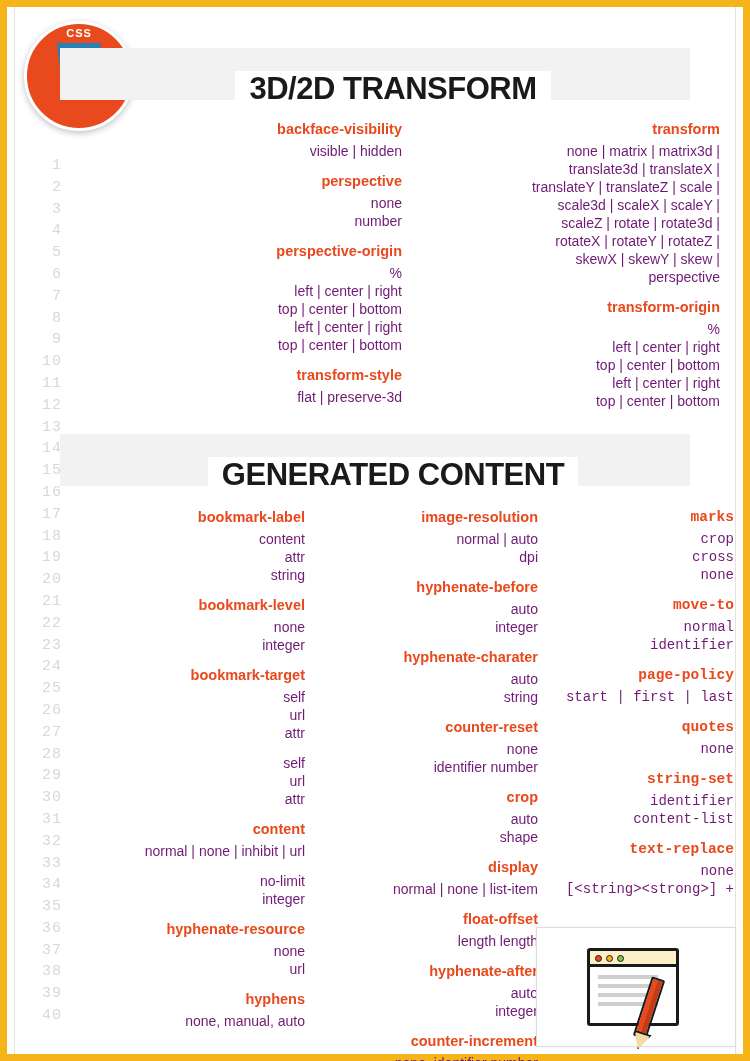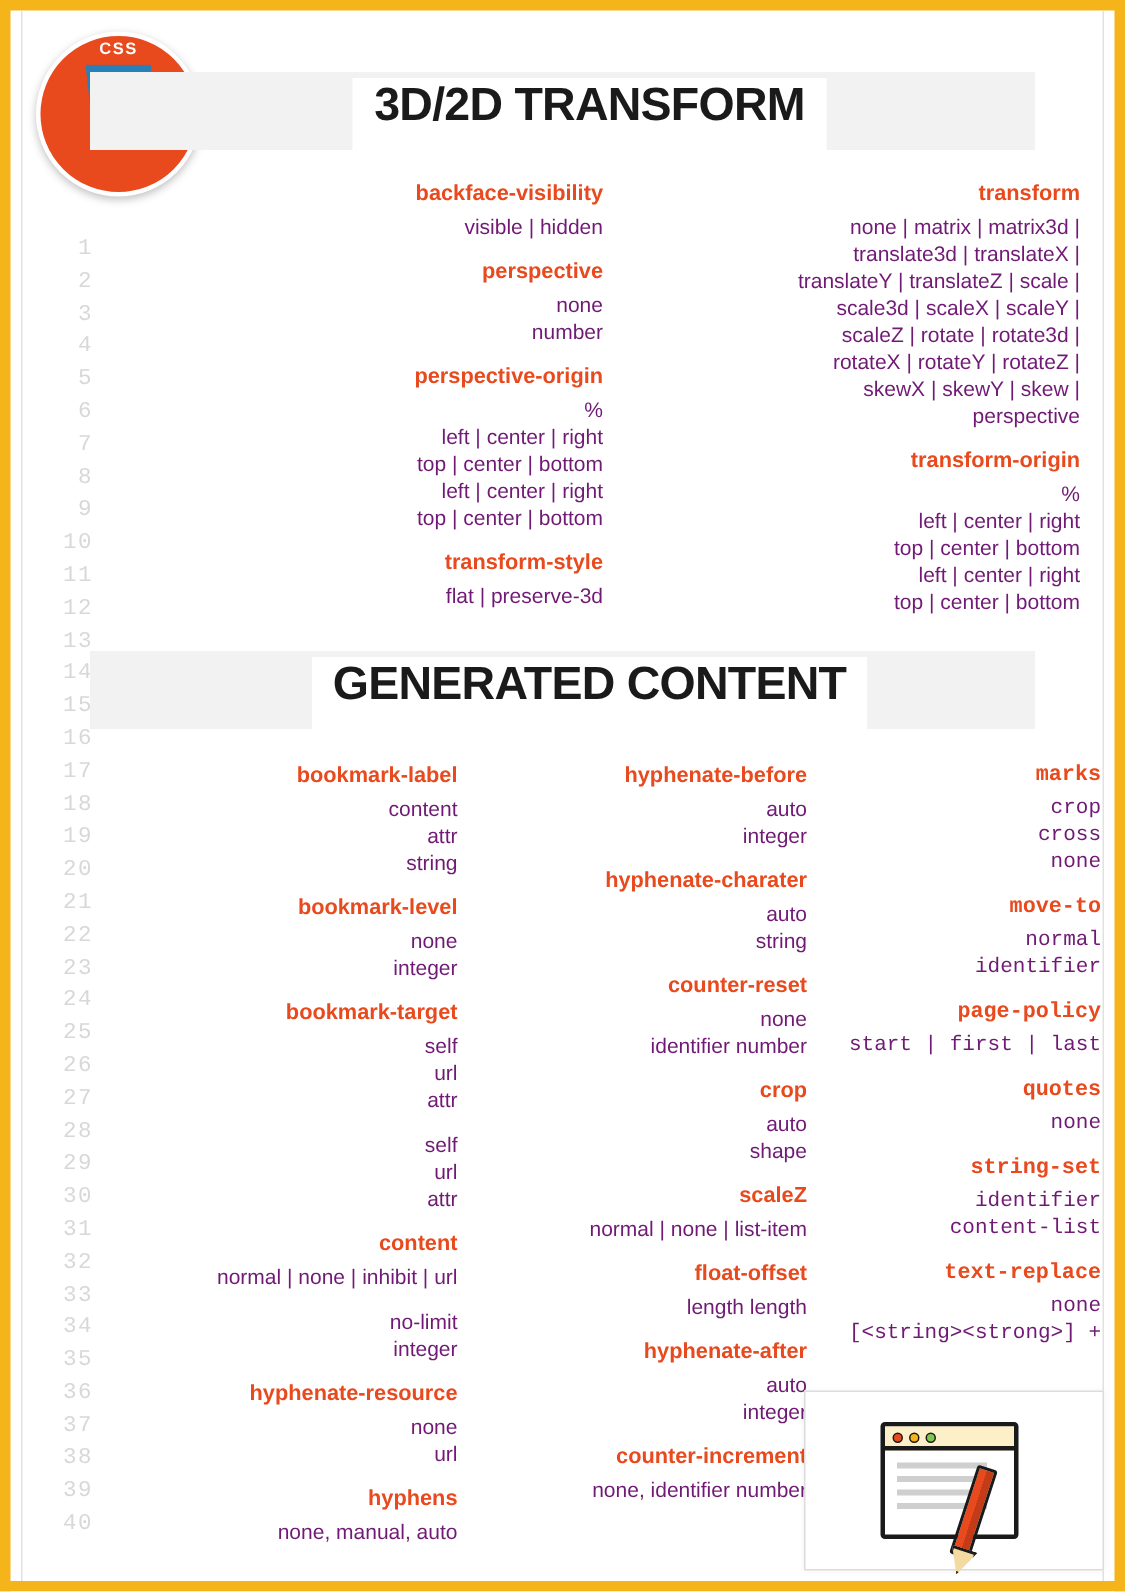--- a/index.html
+++ b/index.html
@@ -66,22 +66,22 @@
     letter-spacing:1px;
   }
 
   
   .section-head {
     position:absolute;
     left:60px; width:630px; height:52px;
     background:#f2f2f2;
   }
   .section-head .title-box {
-    position:absolute; left:0; top:4px; width:630px; height:52px;
-    display:flex; justify-content:center;padding-left:36px;
+    position:absolute; left:0; top:15px; width:630px; height:52px;
+    display:flex; align-items:center; justify-content:center;padding-left:36px;
   }
   .section-head .title-text {
     background:#fff;
     padding:0 14px;
     font-family:"Liberation Sans", sans-serif;
     font-weight:bold;
     font-size:31px;
     letter-spacing:-0.5px;
     color:#1a1a1a;
     text-align:center;
@@ -335,20 +335,27 @@
       </div>
       <div class="prop-block">
         <div class="prop-name">hyphens</div>
         <div class="prop-values">
           <div>none, manual, auto</div>
         </div>
       </div>
     </div>
   <div class="col" id="col-gen-2">
       <div class="prop-block">
+        <div class="prop-name">image-resolution</div>
+        <div class="prop-values">
+          <div>normal | auto</div>
+          <div>dpi</div>
+        </div>
+      </div>
+      <div class="prop-block">
         <div class="prop-name">hyphenate-before</div>
         <div class="prop-values">
           <div>auto</div>
           <div>integer</div>
         </div>
       </div>
       <div class="prop-block">
         <div class="prop-name">hyphenate-charater</div>
         <div class="prop-values">
           <div>auto</div>
@@ -363,21 +370,21 @@
         </div>
       </div>
       <div class="prop-block">
         <div class="prop-name">crop</div>
         <div class="prop-values">
           <div>auto</div>
           <div>shape</div>
         </div>
       </div>
       <div class="prop-block">
-        <div class="prop-name">scaleZ</div>
+        <div class="prop-name">display</div>
         <div class="prop-values">
           <div>normal | none | list-item</div>
         </div>
       </div>
       <div class="prop-block">
         <div class="prop-name">float-offset</div>
         <div class="prop-values">
           <div>length length</div>
         </div>
       </div>

